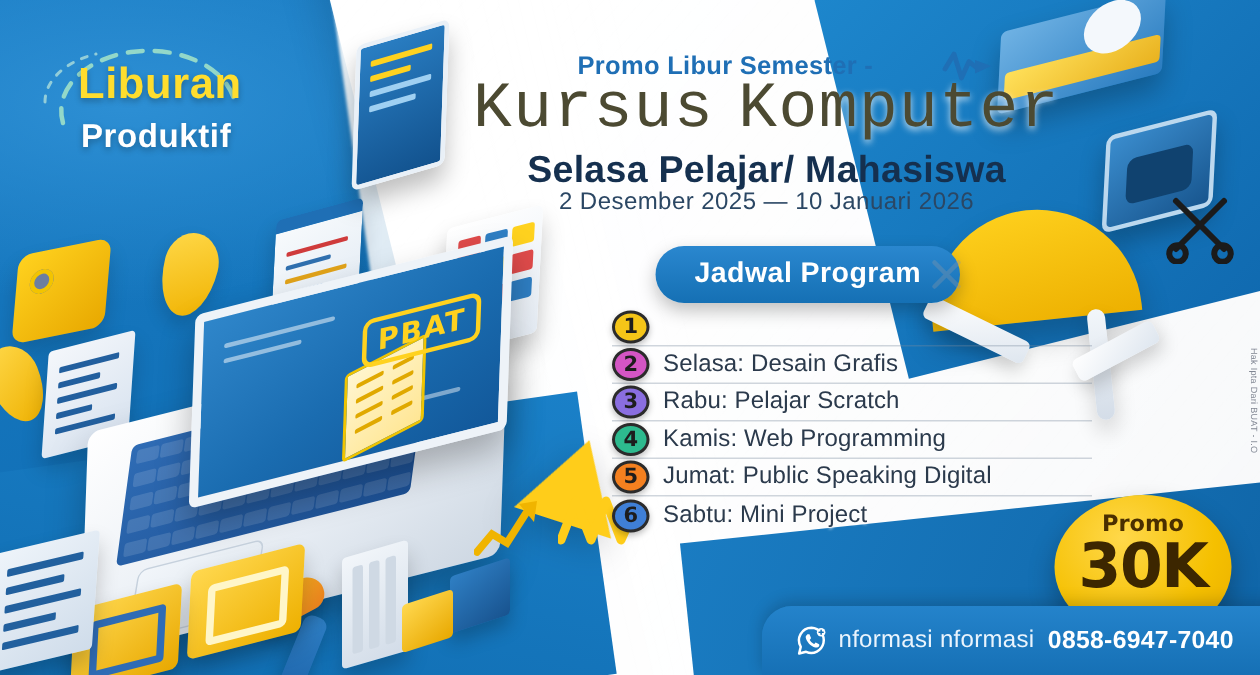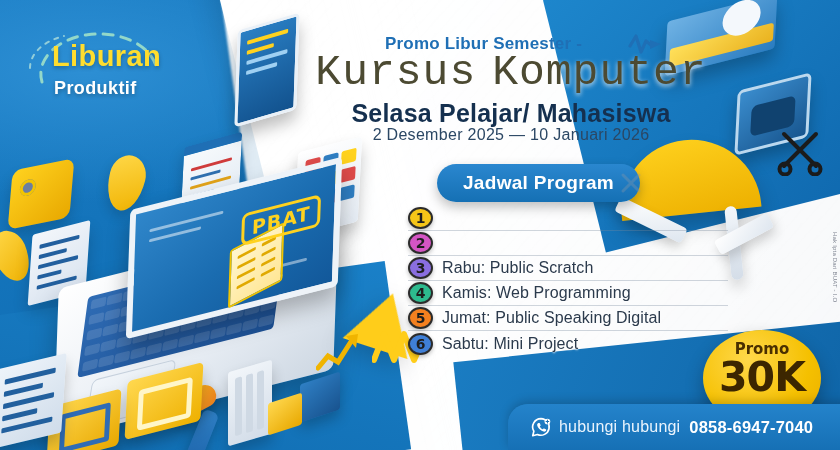--- a/index.html
+++ b/index.html
@@ -362,21 +362,21 @@
     position:absolute; left:2px; top:0; width:150px; height:88px;
   }
   .liburan {
     position:absolute; left:30px; top:18px;
     font-size:29px; font-weight:bold; color:#ffdd2e;
     letter-spacing:.4px;
     text-shadow:0 2px 4px rgba(0,0,0,.28);
   }
   .produktif {
     position:absolute; left:32px; top:56px;
-    font-size:18px; font-weight:bold; color:#ffffff;
+    font-size:22px; font-weight:bold; color:#ffffff;
     letter-spacing:.4px;
     text-shadow:0 2px 4px rgba(0,0,0,.28);
   }
 
   
   .promo-line {
     position:absolute; left:385px; top:34px;
     font-size:17px; font-weight:bold; color:#1f6fb5;
     letter-spacing:.2px;
   }
@@ -697,24 +697,25 @@
   <svg class="pill-x" viewBox="0 0 22 22">
     <path d="M3 3 L19 19 M19 3 L3 19" stroke="#8a98a8" stroke-width="3" stroke-linecap="round"></path>
   </svg>
 
   <div class="schedule" id="schedule-list">
       <div class="srow">
         <div class="snum" style="background: rgb(245, 197, 24);">1</div>
       </div>
       <div class="srow">
         <div class="snum" style="background: rgb(212, 85, 196);">2</div>
+        <div class="slabel">Selasa: Desain Grafis</div>
       </div>
       <div class="srow">
         <div class="snum" style="background: rgb(138, 110, 224);">3</div>
-        <div class="slabel">Rabu: Public Scratch</div>
+        <div class="slabel">Rabu: Pelajar Scratch</div>
       </div>
       <div class="srow">
         <div class="snum" style="background: rgb(45, 186, 142);">4</div>
         <div class="slabel">Kamis: Web Programming</div>
       </div>
       <div class="srow">
         <div class="snum" style="background: rgb(244, 128, 31);">5</div>
         <div class="slabel">Jumat: Public Speaking Digital</div>
       </div>
       <div class="srow">
@@ -729,19 +730,19 @@
     <div class="sk">SK Berlaku</div>
   </div>
 
   <div class="contact">
     <svg class="wa-icon" viewBox="0 0 24 24">
       <path d="M12 2.8a9.1 9.1 0 0 0-7.8 13.8L3 21.5l5.1-1.3A9.1 9.1 0 1 0 12 2.8z" fill="none" stroke="#ffffff" stroke-width="1.8" stroke-linejoin="round"></path>
       <path d="M8.6 8.1c.3-.6.6-.6.9-.6h.6c.2 0 .5 0 .7.6l.8 1.9c.1.3 0 .5-.2.7l-.5.5c-.2.2-.2.4-.1.6a6 6 0 0 0 2.7 2.6c.3.1.5.1.7-.1l.6-.6c.2-.2.4-.2.6-.1l1.8.9c.4.2.5.4.5.7 0 .5-.3 1.2-.8 1.5-.6.4-1.4.5-2.2.3-1.6-.4-3.2-1.4-4.5-2.7-1.3-1.4-2.2-3-2.4-4.4-.1-.7.1-1.3.5-1.7z" fill="#ffffff"></path>
       <circle cx="19" cy="6" r="3.1" fill="#ffffff"></circle>
       <path d="M19 4.5v3 M17.5 6h3" stroke="#1670b5" stroke-width="1.1" stroke-linecap="round"></path>
     </svg>
-    <span class="contact-text">hubungi hubungi</span>
+    <span class="contact-text">nformasi nformasi</span>
     <span class="contact-phone">0858-6947-7040</span>
   </div>
 
   <div class="vwatermark">Hak Ipta Dari BUAT - I.O</div>
 
 </div>
 
 </body></html>

